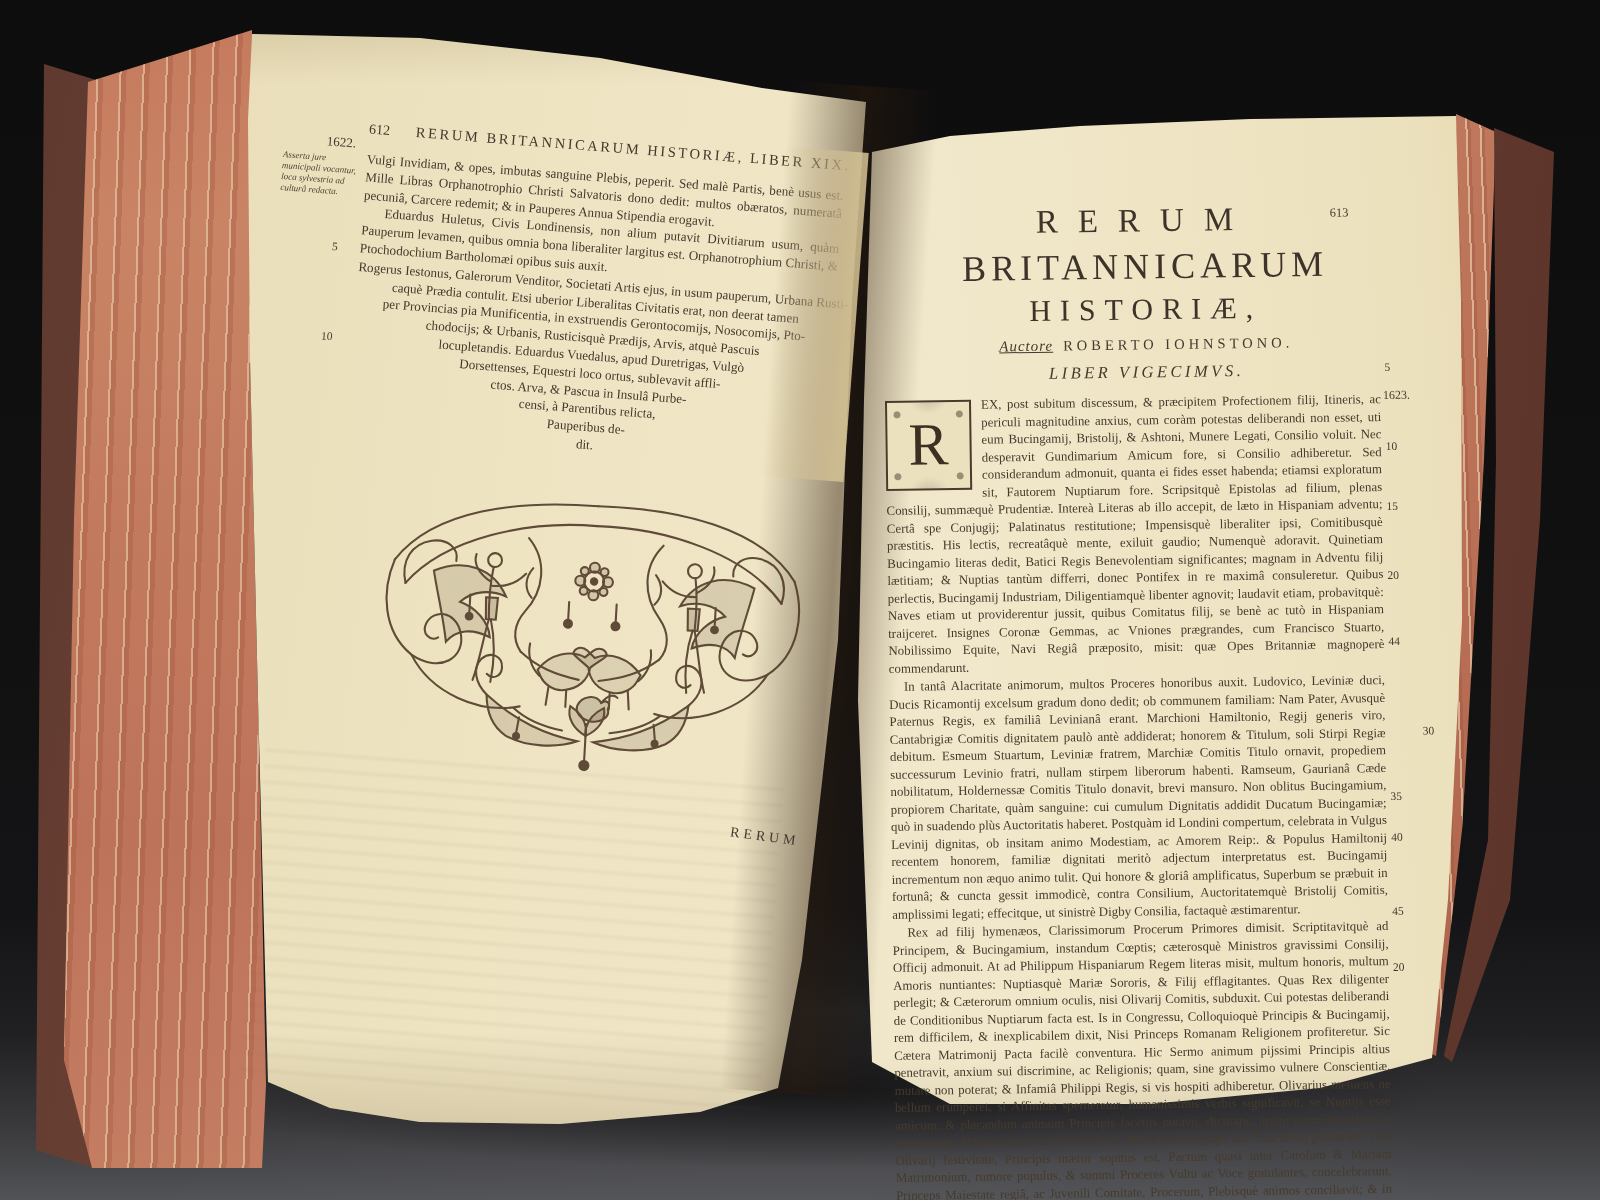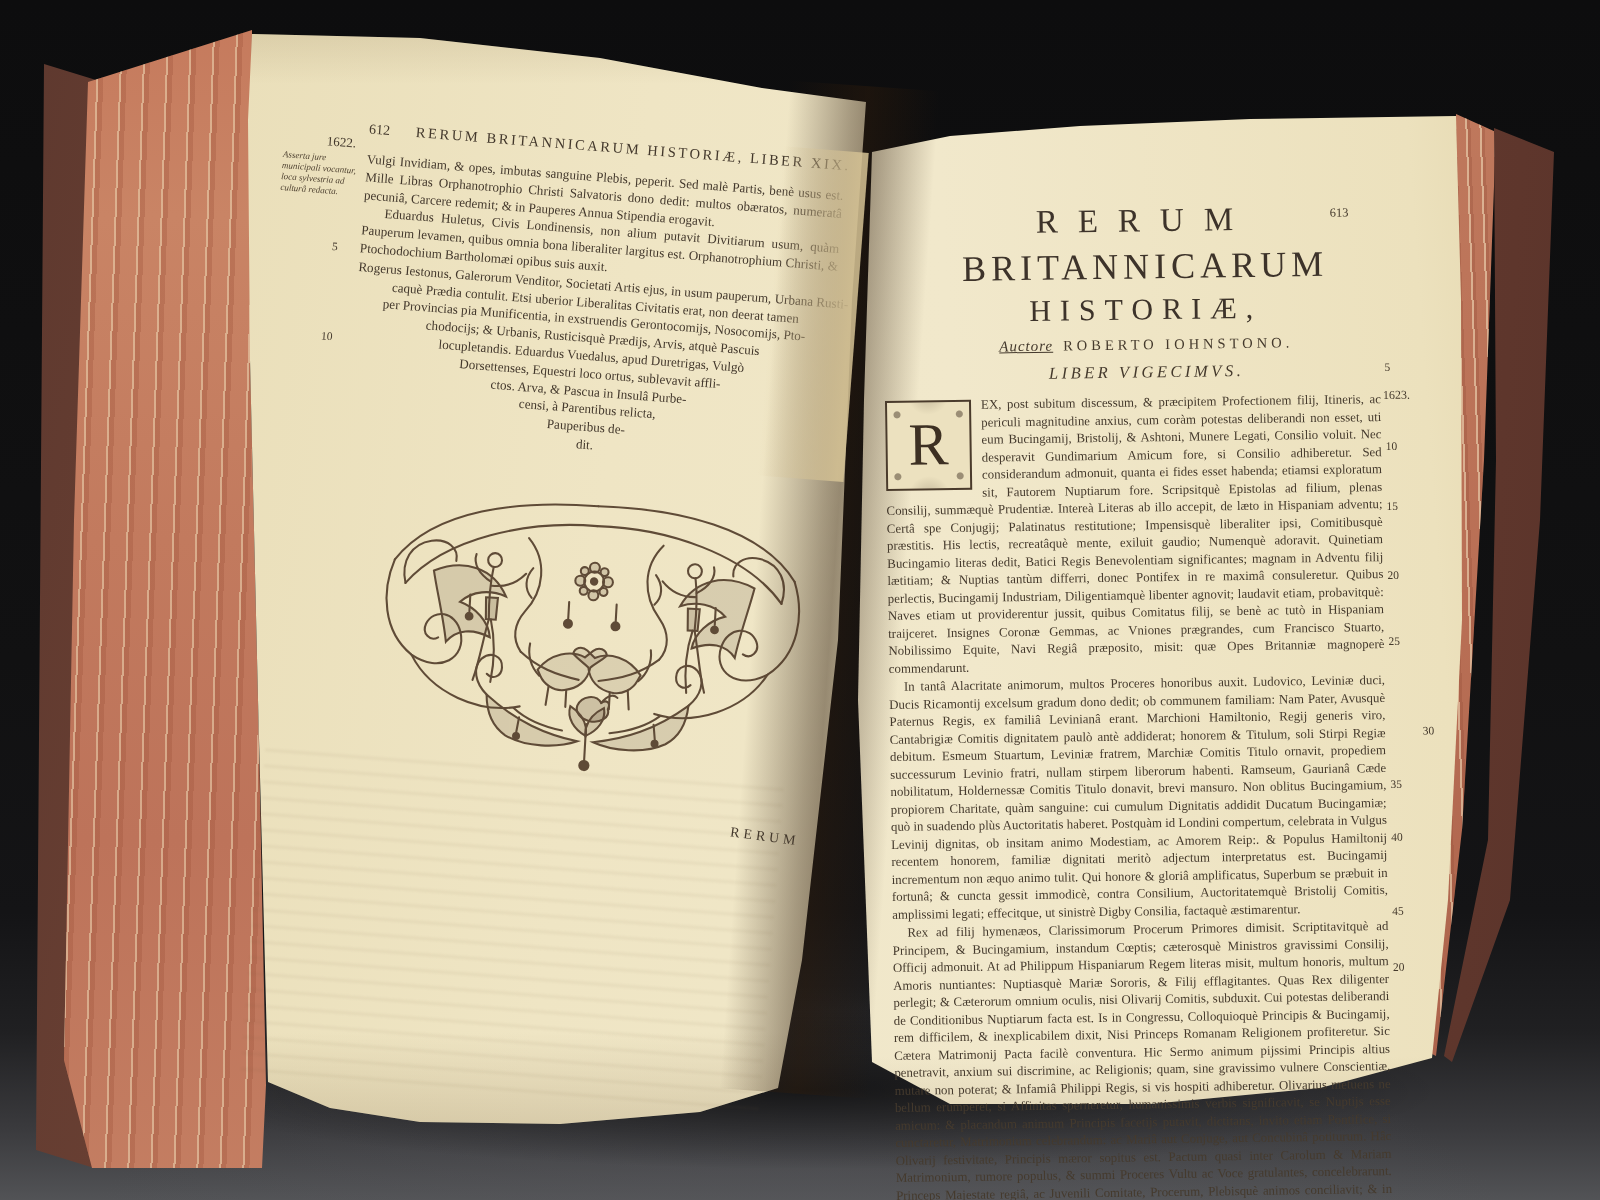--- a/index.html
+++ b/index.html
@@ -106,21 +106,21 @@
     display:flex;align-items:center;justify-content:center;
     font-size:60px;color:#3d3023;}
   .rp-margincol{position:absolute;left:500px;top:180px;width:34px;}
   .rp-margincol .mn{position:absolute;font-size:11.5px;}
   .rp-margincol .mn:nth-child(1){top:0px;}
   .rp-margincol .mn:nth-child(2){top:79px;}
   .rp-margincol .mn:nth-child(3){top:139px;}
   .rp-margincol .mn:nth-child(4){top:208px;}
   .rp-margincol .mn:nth-child(5){top:274px;}
   .rp-margincol .mn:nth-child(6){top:364px;margin-left:33px;}
-  .rp-margincol .mn:nth-child(7){top:417px;}
+  .rp-margincol .mn:nth-child(7){top:429px;}
   .rp-margincol .mn:nth-child(8){top:470px;font-family:Liberation Serif, serif;}
   .rp-margincol .mn:nth-child(9){top:544px;text-align:center;}
   .rp-margincol .mn:nth-child(10){top:600px;}
   .rp-marginyear{position:absolute;left:498px;top:207px;font-size:12px;white-space:nowrap;}
 </style>
 </head>
 <body>
 
 <div class="scene">
 
@@ -267,21 +267,21 @@
       </div>
 
     </div>
 
     <div class="rp-marginyear">1623.</div>
     <div class="rp-margincol">
         <div class="mn">5</div>
         <div class="mn">10</div>
         <div class="mn">15</div>
         <div class="mn">20</div>
-        <div class="mn">25</div>
+        <div class="mn">44</div>
         <div class="mn">30</div>
         <div class="mn">35</div>
         <div class="mn">40</div>
         <div class="mn">45</div>
         <div class="mn">20</div>
       </div>
 
   </div>
 
 </div>

